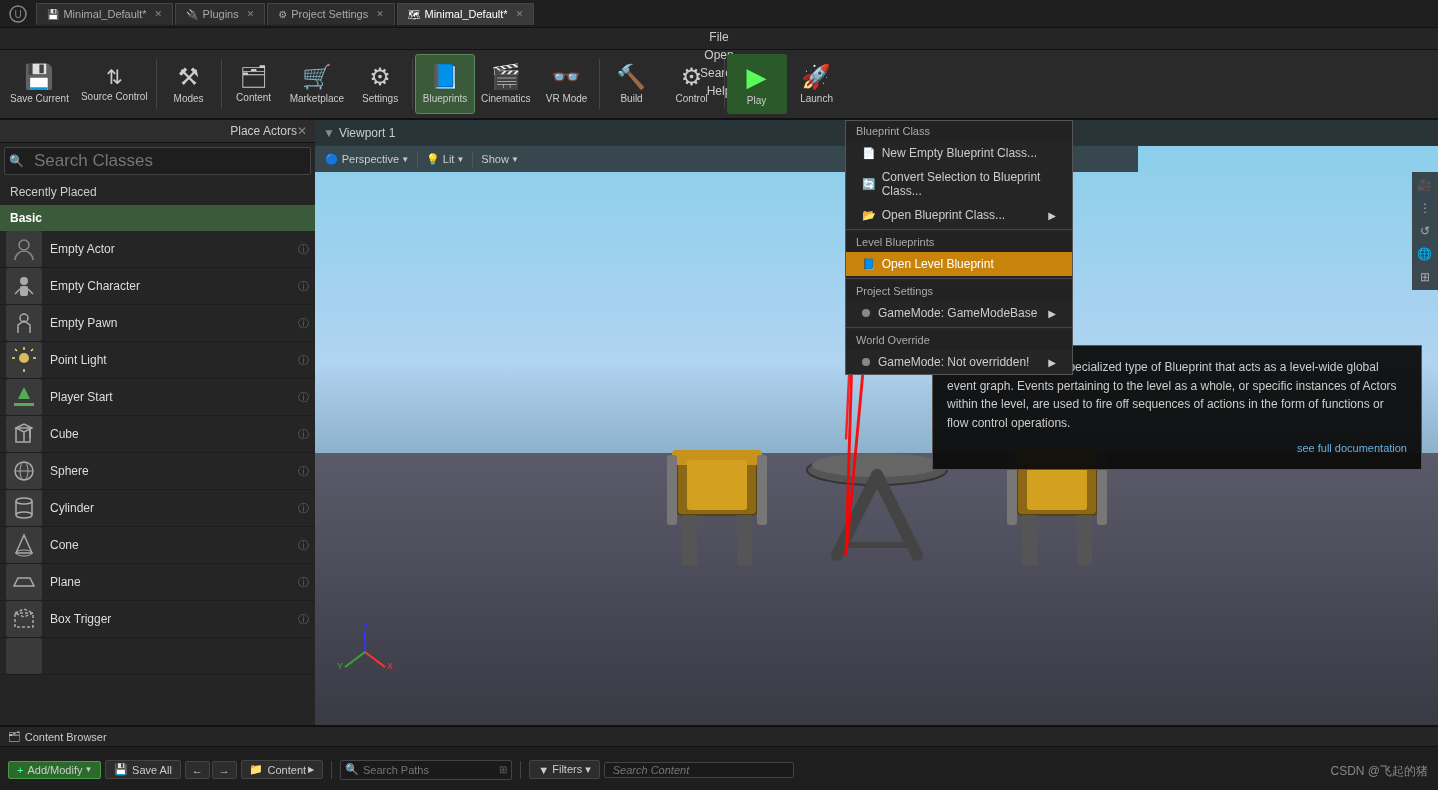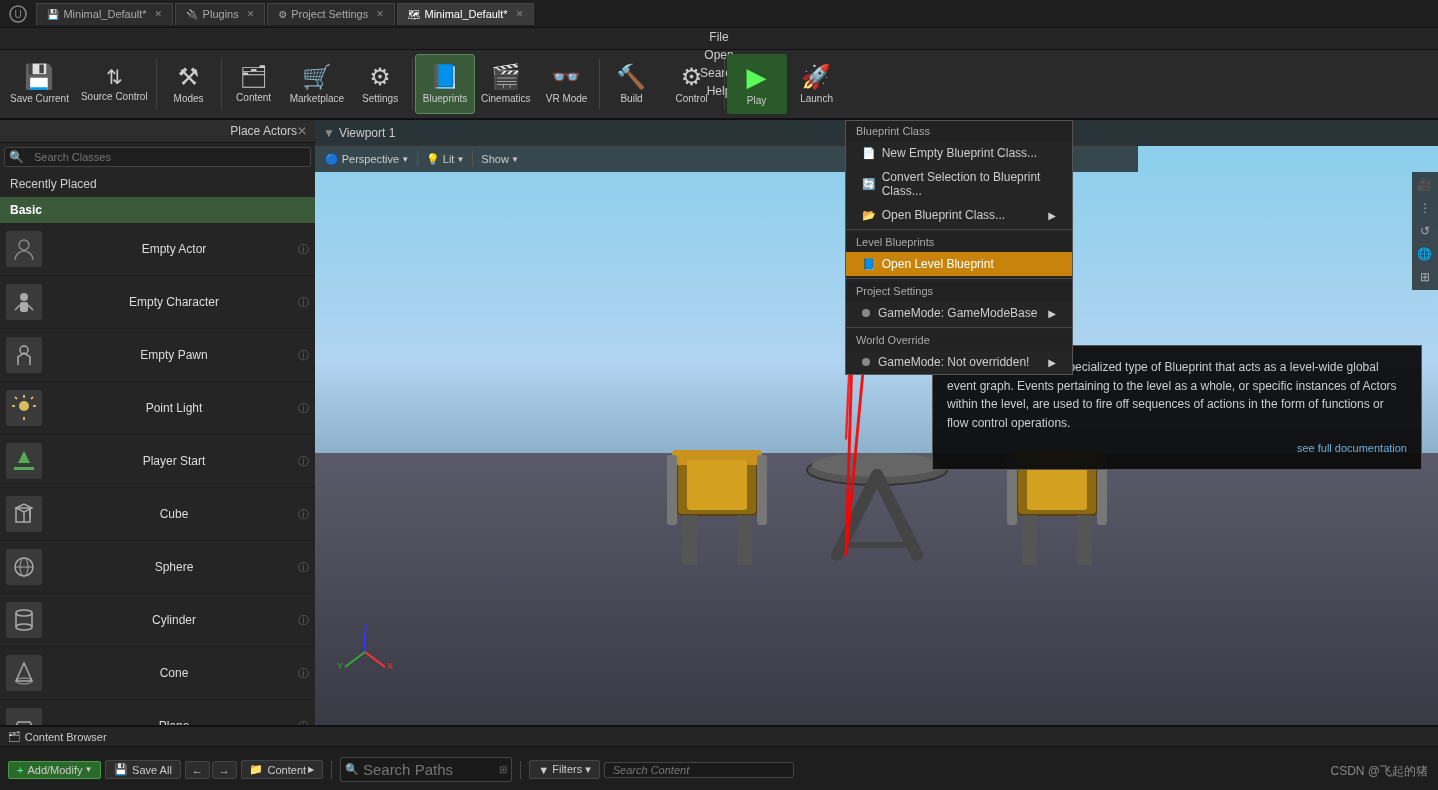--- a/index.html
+++ b/index.html
@@ -20,29 +20,29 @@
     #main-toolbar { display: flex; align-items: center; background: #2a2a2a; height: 68px; border-bottom: 2px solid #111; padding: 4px; }
     .toolbar-btn { display: flex; flex-direction: column; align-items: center; justify-content: center; min-width: 60px; height: 60px; cursor: pointer; padding: 4px 6px; border-radius: 3px; color: #ccc; font-size: 10px; text-align: center; }
     .toolbar-btn .icon { font-size: 24px; margin-bottom: 2px; }
     .toolbar-btn .label { font-size: 10px; line-height: 1.2; }
     .toolbar-sep { width: 1px; background: #444; height: 50px; margin: 0 2px; }
 
     
     #left-panel { position: absolute; left: 0; top: 120px; width: 315px; bottom: 65px; background: #252525; display: flex; flex-direction: column; }
     #place-actors-header { display: flex; align-items: center; justify-content: flex-end; background: #2d2d2d; padding: 4px 8px; border-bottom: 1px solid #111; }
     #search-bar { display: flex; align-items: center; background: #1e1e1e; margin: 4px; border-radius: 2px; border: 1px solid #444; }
-    #search-bar input { background: transparent; border: none; color: #ccc; font-size: 11px; padding: 3px 6px; width: 100%; outline: none; }
+    #search-bar input { background: transparent; border: none; color: #ccc; font-size: 17px; padding: 3px 6px; width: 100%; outline: none; }
     #search-bar .search-icon { color: #888; padding: 0 4px; font-size: 12px; }
 
     
     .category-item { display: flex; align-items: center; padding: 6px 10px; cursor: pointer; font-size: 12px; color: #ccc; }
     .category-item.selected { color: #fff; font-weight: bold; }
 
     
-    .actor-item { display: flex; align-items: center; padding: 8px 6px; cursor: pointer; border-bottom: 1px solid #1e1e1e; text-align: center; }
+    .actor-item { display: flex; align-items: center; padding: 0 6px; cursor: pointer; border-bottom: 1px solid #1e1e1e; }
     .actor-icon { width: 36px; height: 36px; background: #3a3a3a; border-radius: 2px; margin-right: 8px; display: flex; align-items: center; justify-content: center; font-size: 16px; flex-shrink: 0; }
     .actor-name { font-size: 12px; color: #ddd; flex: 1; }
     .actor-info { color: #666; font-size: 11px; }
 
     
     #viewport { position: absolute; left: 315px; top: 120px; right: 0; bottom: 65px; background: linear-gradient(180deg, #87CEEB 0%, #b0d4f1 40%, #6a8fa5 70%, #3d3d3d 100%); overflow: hidden; }
     #viewport-header { display: flex; align-items: center; background: rgba(30,30,30,0.85); height: 26px; padding: 0 8px; }
     .vp-ctrl-btn { display: flex; align-items: center; padding: 2px 6px; cursor: pointer; font-size: 11px; color: #ccc; border-radius: 2px; }
     .vp-ctrl-sep { width: 1px; background: #555; height: 16px; margin: 0 2px; }
     .vp-tool-btn { width: 22px; height: 22px; display: flex; align-items: center; justify-content: center; cursor: pointer; font-size: 12px; color: #aaa; border-radius: 2px; }
@@ -479,21 +479,21 @@
       <div class="cb-btn" style="padding:2px 6px;">→</div>
     </div>
     <div class="cb-btn">
       <span style="margin-right:4px;">📁</span>
       <span>Content</span>
       <span style="font-size:8px;margin-left:2px;">▶</span>
     </div>
     <div class="cb-sep"></div>
     <div style="display:flex;align-items:center;background:#1a1a1a;border:1px solid #444;border-radius:2px;padding:1px 4px;">
       <span style="color:#666;font-size:11px;">🔍</span>
-      <input type="text" style="background: transparent; border: none; color: rgb(204, 204, 204); font-size: 15px; padding: 2px 4px; width: 140px; outline: none;" placeholder="Search Paths">
+      <input type="text" style="background: transparent; border: none; color: rgb(204, 204, 204); font-size: 11px; padding: 2px 4px; width: 140px; outline: none;" placeholder="Search Paths">
       <span style="color:#666;font-size:10px;cursor:pointer;">⊞</span>
     </div>
     <div class="cb-sep"></div>
     <div class="cb-btn">
       <span style="margin-right:3px;">▼</span>
       <span>Filters ▾</span>
     </div>
     <div style="display:flex;align-items:center;background:#1a1a1a;border:1px solid #444;border-radius:2px;padding:1px 4px;">
       <input type="text" style="background: transparent; border: none; color: rgb(204, 204, 204); font-size: 11px; padding: 0 4px; width: 180px; outline: none; font-style: italic;" placeholder="Search Content">
     </div>

